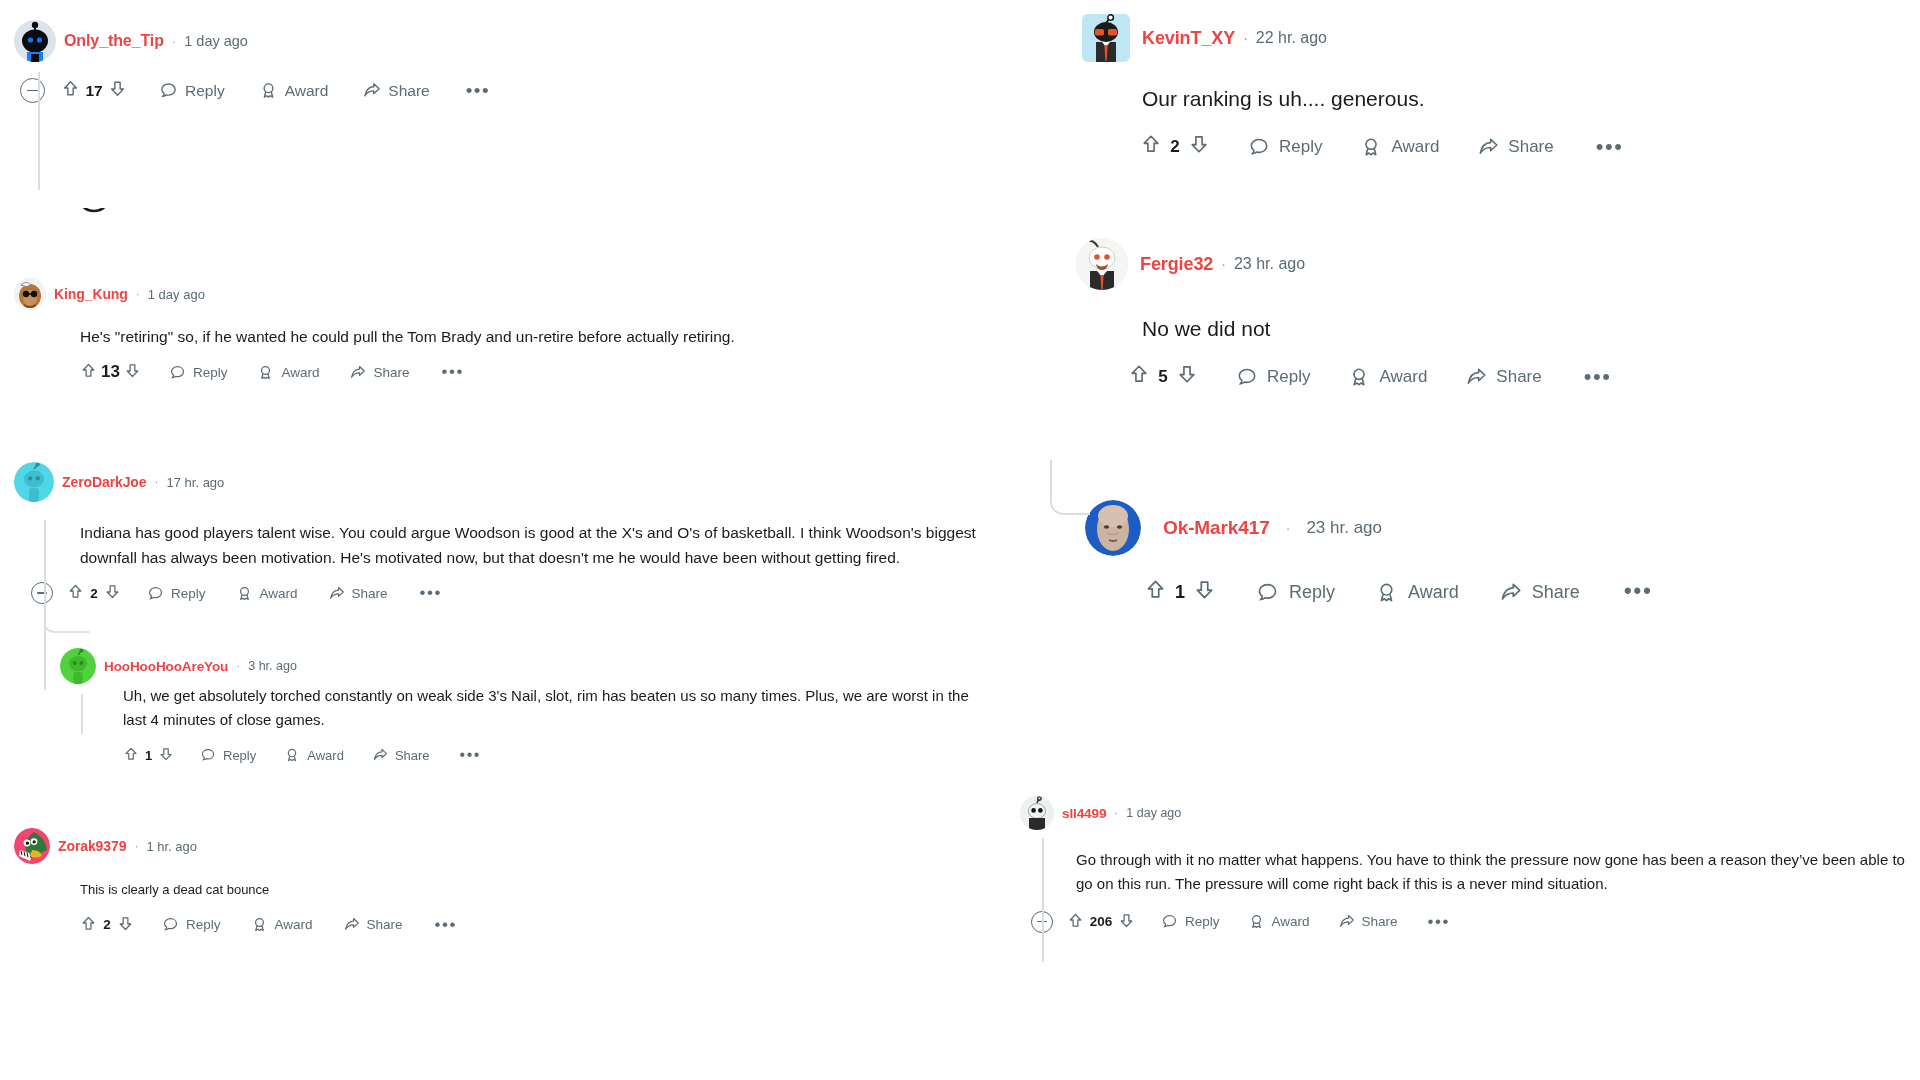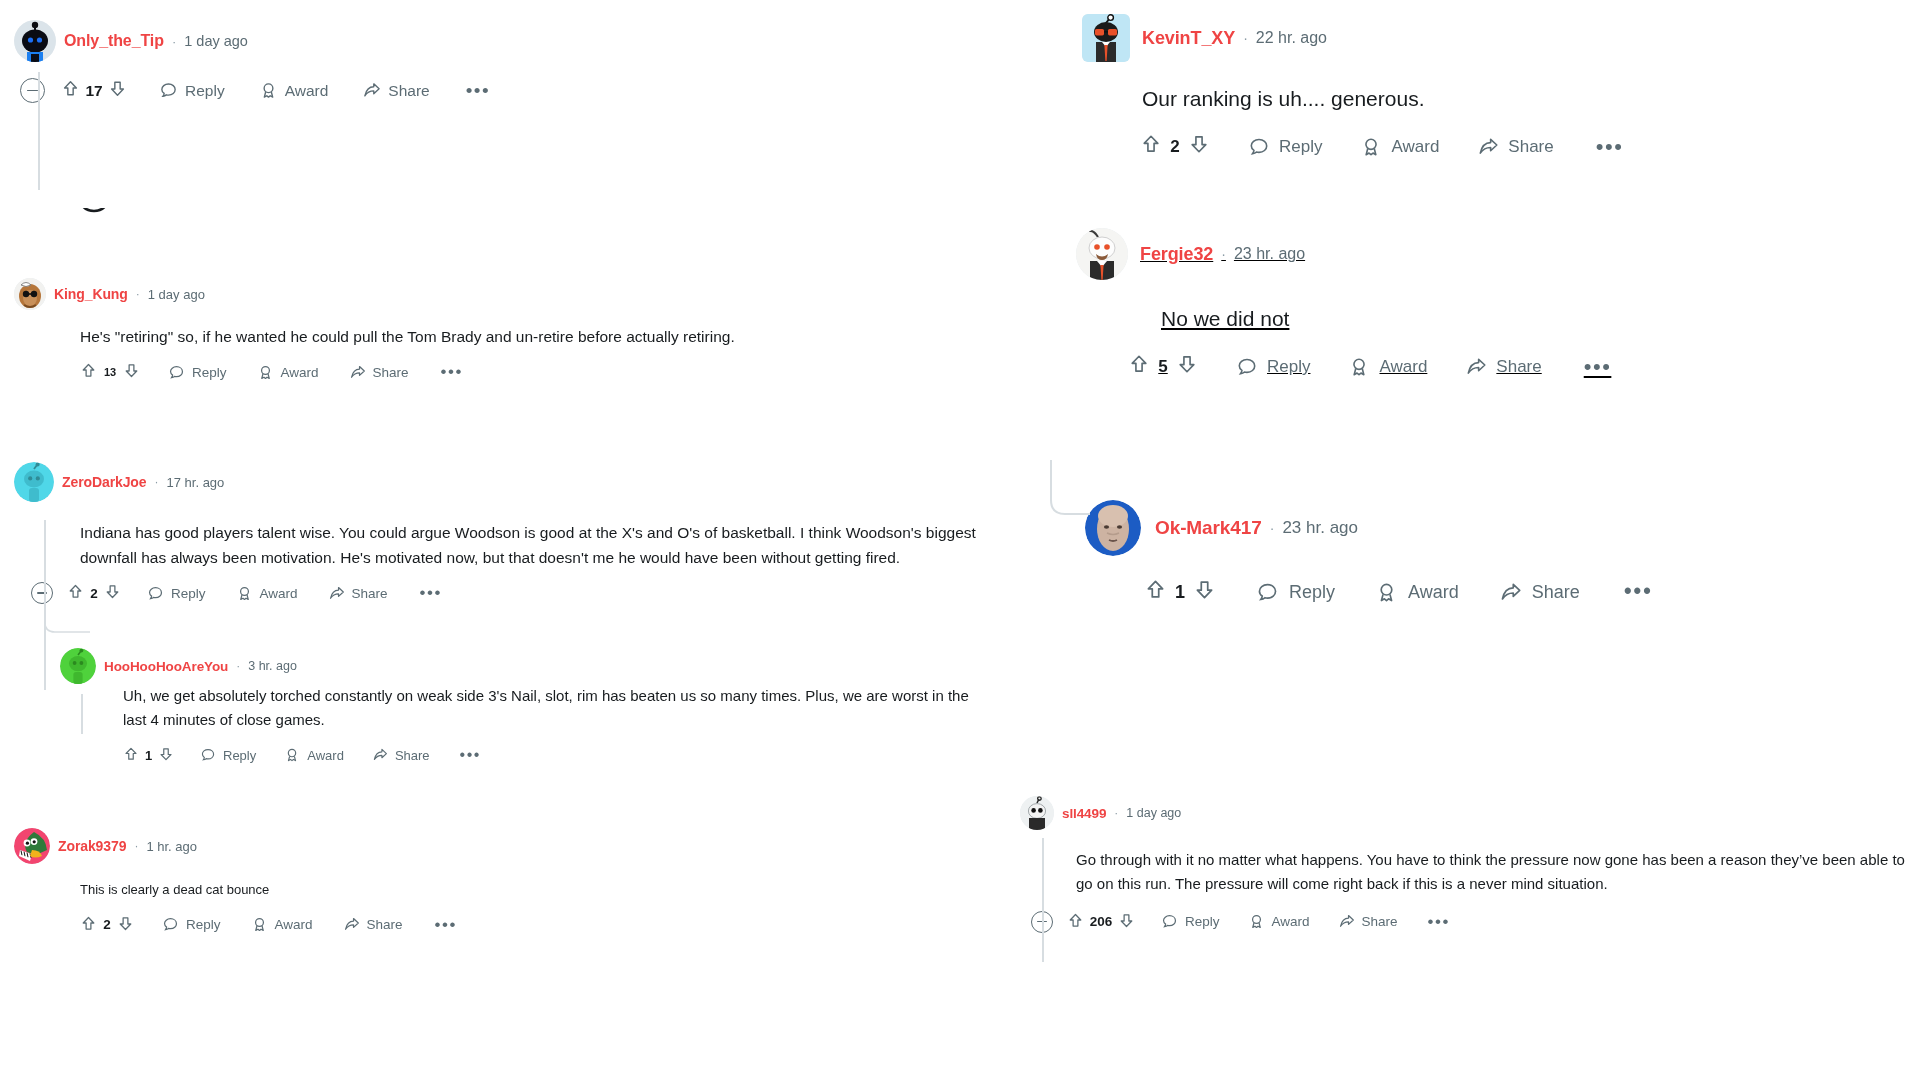--- a/index.html
+++ b/index.html
@@ -175,21 +175,21 @@
 
       <div class="c-body" style="margin-left:66px; margin-top:16px; font-size:15.5px; line-height:1.45; width:880px;">He's "retiring" so, if he wanted he could pull the Tom Brady and un-retire before actually retiring.</div>
 
       <div class="actions" style="margin-left:66px; margin-top:14px; font-size:13.5px;">
         <span class="votes" style="gap:4px;">
           <span>
             <svg width="17" height="17" viewBox="0 0 20 20">
                 <path d="M10 3 L16.2 9.4 h-3.4 v7.1 h-5.6 v-7.1 H3.8 Z" fill="none" stroke="#5c6c74" stroke-width="1.5" stroke-linejoin="round"></path>
               </svg>
           </span>
-          <span class="score" style="min-width:18px;font-size:11px;">13</span>
+          <span class="score" style="min-width:18px;font-size:17px;">13</span>
           <span>
             <svg width="17" height="17" viewBox="0 0 20 20">
                 <path d="M10 17 L16.2 10.6 h-3.4 v-7.1 h-5.6 v7.1 H3.8 Z" fill="none" stroke="#5c6c74" stroke-width="1.5" stroke-linejoin="round"></path>
               </svg>
           </span>
         </span>
         <span class="act" style="margin-left:28px;">
           <span>
               <svg width="17" height="17" viewBox="0 0 20 20">
                 <path d="M10 3.2c-4 0-7 2.6-7 5.7 0 1.7 .9 3.2 2.4 4.2 -.1 1-.5 2-1.2 2.9 1.4-.2 2.6-.7 3.5-1.4 .7 .2 1.5 .3 2.3 .3 4 0 7-2.6 7-5.9S14 3.2 10 3.2z" fill="none" stroke="#5c6c74" stroke-width="1.45"></path>
@@ -484,41 +484,41 @@
               <svg width="22" height="22" viewBox="0 0 20 20">
                 <path d="M3 15.6 C4.6 8 8.6 6 12.4 6 V3 L18 8.2 12.4 13.4 v-3 C8.8 10.4 5.6 11.6 3 15.6z" fill="none" stroke="#5c6c74" stroke-width="1.45" stroke-linejoin="round"></path>
               </svg>
             </span>
           <span>Share</span>
         </span>
         <span class="dots" style="margin-left:42px; font-size:22px;">•••</span>
       </div>
     </div>
 
-    <div class="comment" style="left:56px; top:228px; width:830px;text-decoration:underline;">
+    <div class="comment" style="left:56px; top:238px; width:830px;">
       <div class="c-head">
         <span class="avatar" style="width:52px;height:52px;">
           <svg viewBox="0 0 52 52">
             <circle cx="26" cy="26" r="26" fill="#f5f5f3"></circle>
             <path d="M22 9 q-4 -7 -9 -6" stroke="#3a3a3a" stroke-width="2" fill="none"></path>
             <ellipse cx="26" cy="20" rx="13" ry="11" fill="#fdfdfd" stroke="#cfcfcf" stroke-width="1"></ellipse>
             <circle cx="21" cy="19" r="2.8" fill="#e8512a"></circle>
               <circle cx="31" cy="19" r="2.8" fill="#e8512a"></circle>
             <path d="M20 26 q6 5 12 0 q-1 6 -6 6 q-5 0 -6 -6z" fill="#8a5a3a"></path>
             <path d="M14 33 h24 v19 h-24z" fill="#2b2b2b"></path>
             <path d="M21 33 l5 6 5 -6z" fill="#fff"></path>
             <path d="M24.4 37 h3.2 l-1 15 h-1.2z" fill="#e8512a"></path>
           </svg>
         </span>
         <span class="uname" style="font-size:18px; margin-left:4px;">Fergie32</span>
         <span class="meta-dot" style="font-size:14px;">·</span>
         <span class="ago" style="font-size:16px;">23 hr. ago</span>
       </div>
 
-      <div class="c-body" style="margin-left:85px; margin-top:24px; font-size:21px; line-height:1.4;">No we did not</div>
+      <div class="c-body" style="margin-left:66px; margin-top:24px; font-size:21px; line-height:1.4;">No we did not</div>
 
       <div class="actions" style="margin-left:52px; margin-top:20px; font-size:17px;">
         <span class="votes" style="gap:6px;">
           <span>
             <svg width="22" height="22" viewBox="0 0 20 20">
                 <path d="M10 3 L16.2 9.4 h-3.4 v7.1 h-5.6 v-7.1 H3.8 Z" fill="none" stroke="#5c6c74" stroke-width="1.5" stroke-linejoin="round"></path>
               </svg>
           </span>
           <span class="score" style="min-width:14px;font-size:17px;">5</span>
           <span>
@@ -568,21 +568,21 @@
       </div>
     </div>
 
     <div class="comment" style="left:30px; top:500px; width:870px;">
       <div class="rail-curve" style="left:0px; top:-40px;">
         <svg width="40" height="60" viewBox="0 0 40 60">
             <path d="M1 0 V40 q0 14 14 14 H40" fill="none" stroke="#d7dde1" stroke-width="2"></path>
           </svg>
       </div>
 
-      <div class="c-head" style="margin-left:35px;">
+      <div class="c-head" style="margin-left:35px;gap:16px;">
         <span class="avatar" style="width:56px;height:56px;">
           <svg viewBox="0 0 56 56">
             <circle cx="28" cy="28" r="28" fill="#1c5cc4"></circle>
             <ellipse cx="28" cy="29" rx="16" ry="22" fill="#cdb3a2"></ellipse>
             <ellipse cx="28" cy="16" rx="15" ry="11" fill="#d8c0af"></ellipse>
             <ellipse cx="21.5" cy="27" rx="2.6" ry="1.8" fill="#4a3b33"></ellipse>
             <ellipse cx="34.5" cy="27" rx="2.6" ry="1.8" fill="#4a3b33"></ellipse>
             <path d="M24 40 q4 2 8 0" stroke="#6b544a" stroke-width="1.8" fill="none"></path>
             <path d="M22 33 q6 3 12 0" stroke="#b59c8c" stroke-width="1.4" fill="none"></path>
           </svg>

